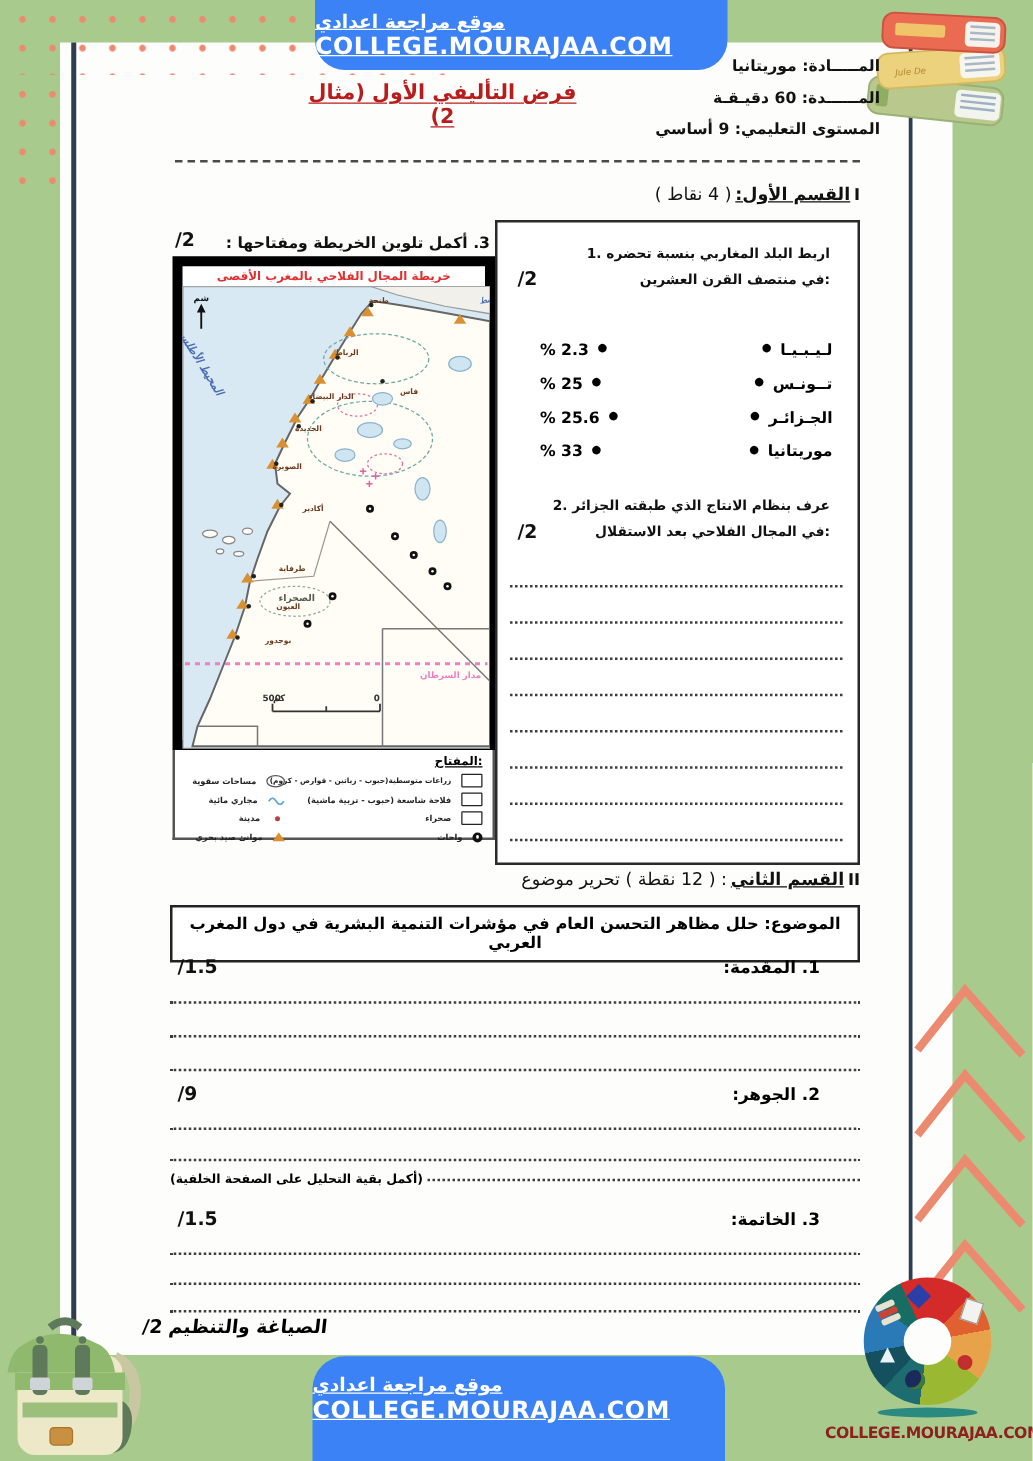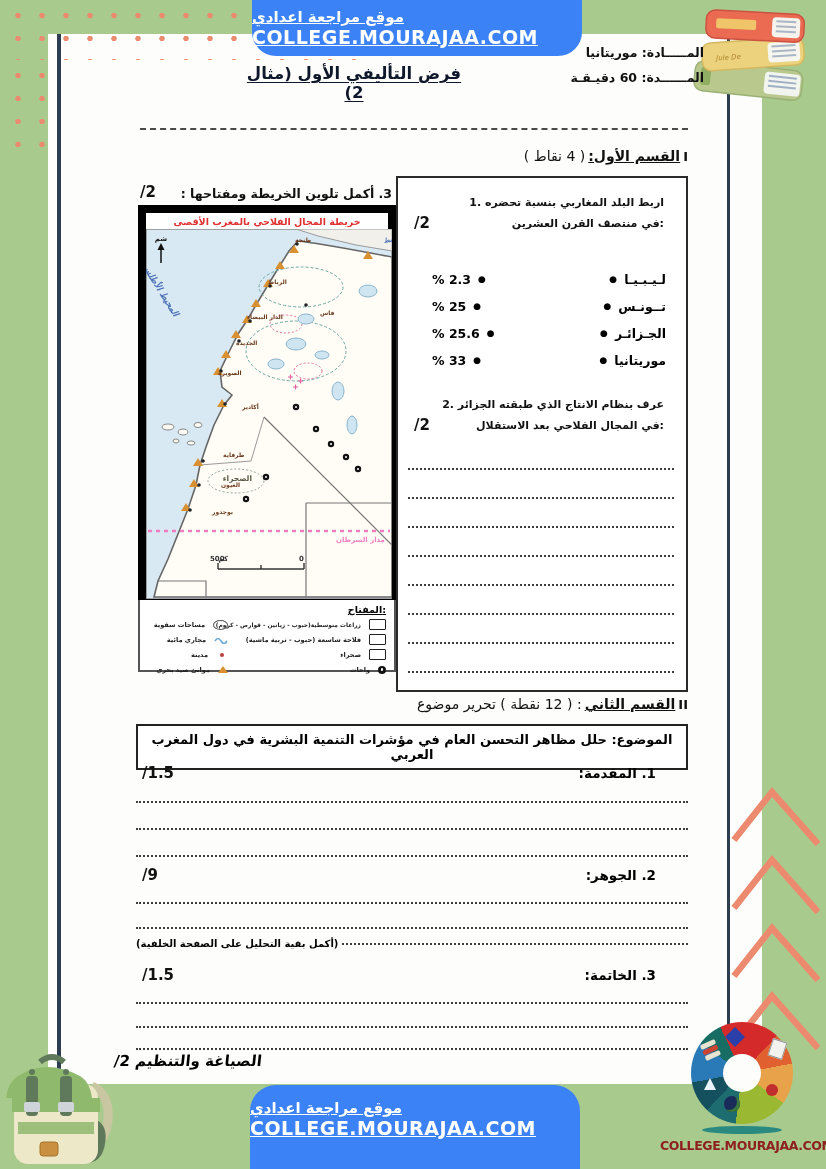--- a/index.html
+++ b/index.html
@@ -13,21 +13,21 @@
   
   .dots{background-image:radial-gradient(circle,#ec8a6f 2.4px,rgba(0,0,0,0) 3px);background-size:24px 23px;background-position:6px 4px;}
   
   .banner{width:330px;background:#3b82f6;text-align:left;color:#fff;}
   .banner .l1{font-size:15px;font-weight:bold;text-decoration:underline;margin-top:8px;}
   .banner .l2{font-size:19px;font-weight:bold;text-decoration:underline;letter-spacing:.5px;}
   .banner.top{border-radius:0 0 24px 24px;height:56px;}
   .banner.bottom{border-radius:26px 26px 0 0;height:84px;padding-top:10px;box-sizing:border-box;}
   
   .hdr-info{right:122px;top:40px;width:250px;font-size:12.5px;font-weight:bold;color:#111;line-height:25px;text-align:right;}
-  .exam-title{left:238px;top:64px;width:232px;text-align:center;color:#0f172a;font-size:16.5px;font-weight:bold;text-decoration:underline;text-underline-offset:3px;}
+  .exam-title{left:238px;top:64px;width:232px;text-align:center;color:#b91c1c;font-size:16.5px;font-weight:bold;text-decoration:underline;text-underline-offset:3px;}
   .dashsep{border-top:2.5px dashed #4a4a4a;}
   
   .sechdr{display:flex;direction:rtl;align-items:baseline;gap:3px;font-size:14px;color:#111;}
   .sechdr .num{font-weight:bold;font-size:13px;}
   .sechdr .t{font-weight:bold;text-decoration:underline;}
   
   .qbox{border:2px solid #2a2a2a;background:#fff;}
   .qtext{font-size:11px;font-weight:bold;color:#111;text-align:right;line-height:21px;}
   .grade{font-weight:bold;font-size:15px;color:#111;}
   .matchrow{display:flex;direction:rtl;justify-content:space-between;align-items:center;height:27px;padding:0 14px 0 30px;}
@@ -94,20 +94,21 @@
       <rect x="20" y="8" width="98" height="28" rx="9" fill="#ea6a52" stroke="#cc5240" stroke-width="1.5"></rect>
       <rect x="86" y="12" width="28" height="20" rx="4" fill="#f6f2ec"></rect>
         <path d="M90 16h20M90 21h20M90 26h20" stroke="#a8b6c6" stroke-width="2"></path>
       <rect x="30" y="16" width="40" height="10" rx="2" fill="#f0c468"></rect>
     </g>
   </svg>
 
   <div class="abs rtl hdr-info">
     <div><span>المـــــادة:</span> <span>موريتانيا</span></div>
     <div><span>المــــــدة:</span> <span>60 دقيـقـة</span></div>
+    <div><span>المستوى التعليمي:</span> <span>9 أساسي</span></div>
   </div>
 
   <div class="abs exam-title">فرض التأليفي الأول (مثال 2)</div>
 
   <div class="abs dashsep" style="left:140px;top:128px;width:548px;"></div>
 
   <div class="abs sechdr" style="right:138px;top:148px;">
     <span class="num">I</span>
     <span class="t">القسم الأول:</span>
     <span>( 4 نقاط )</span>

